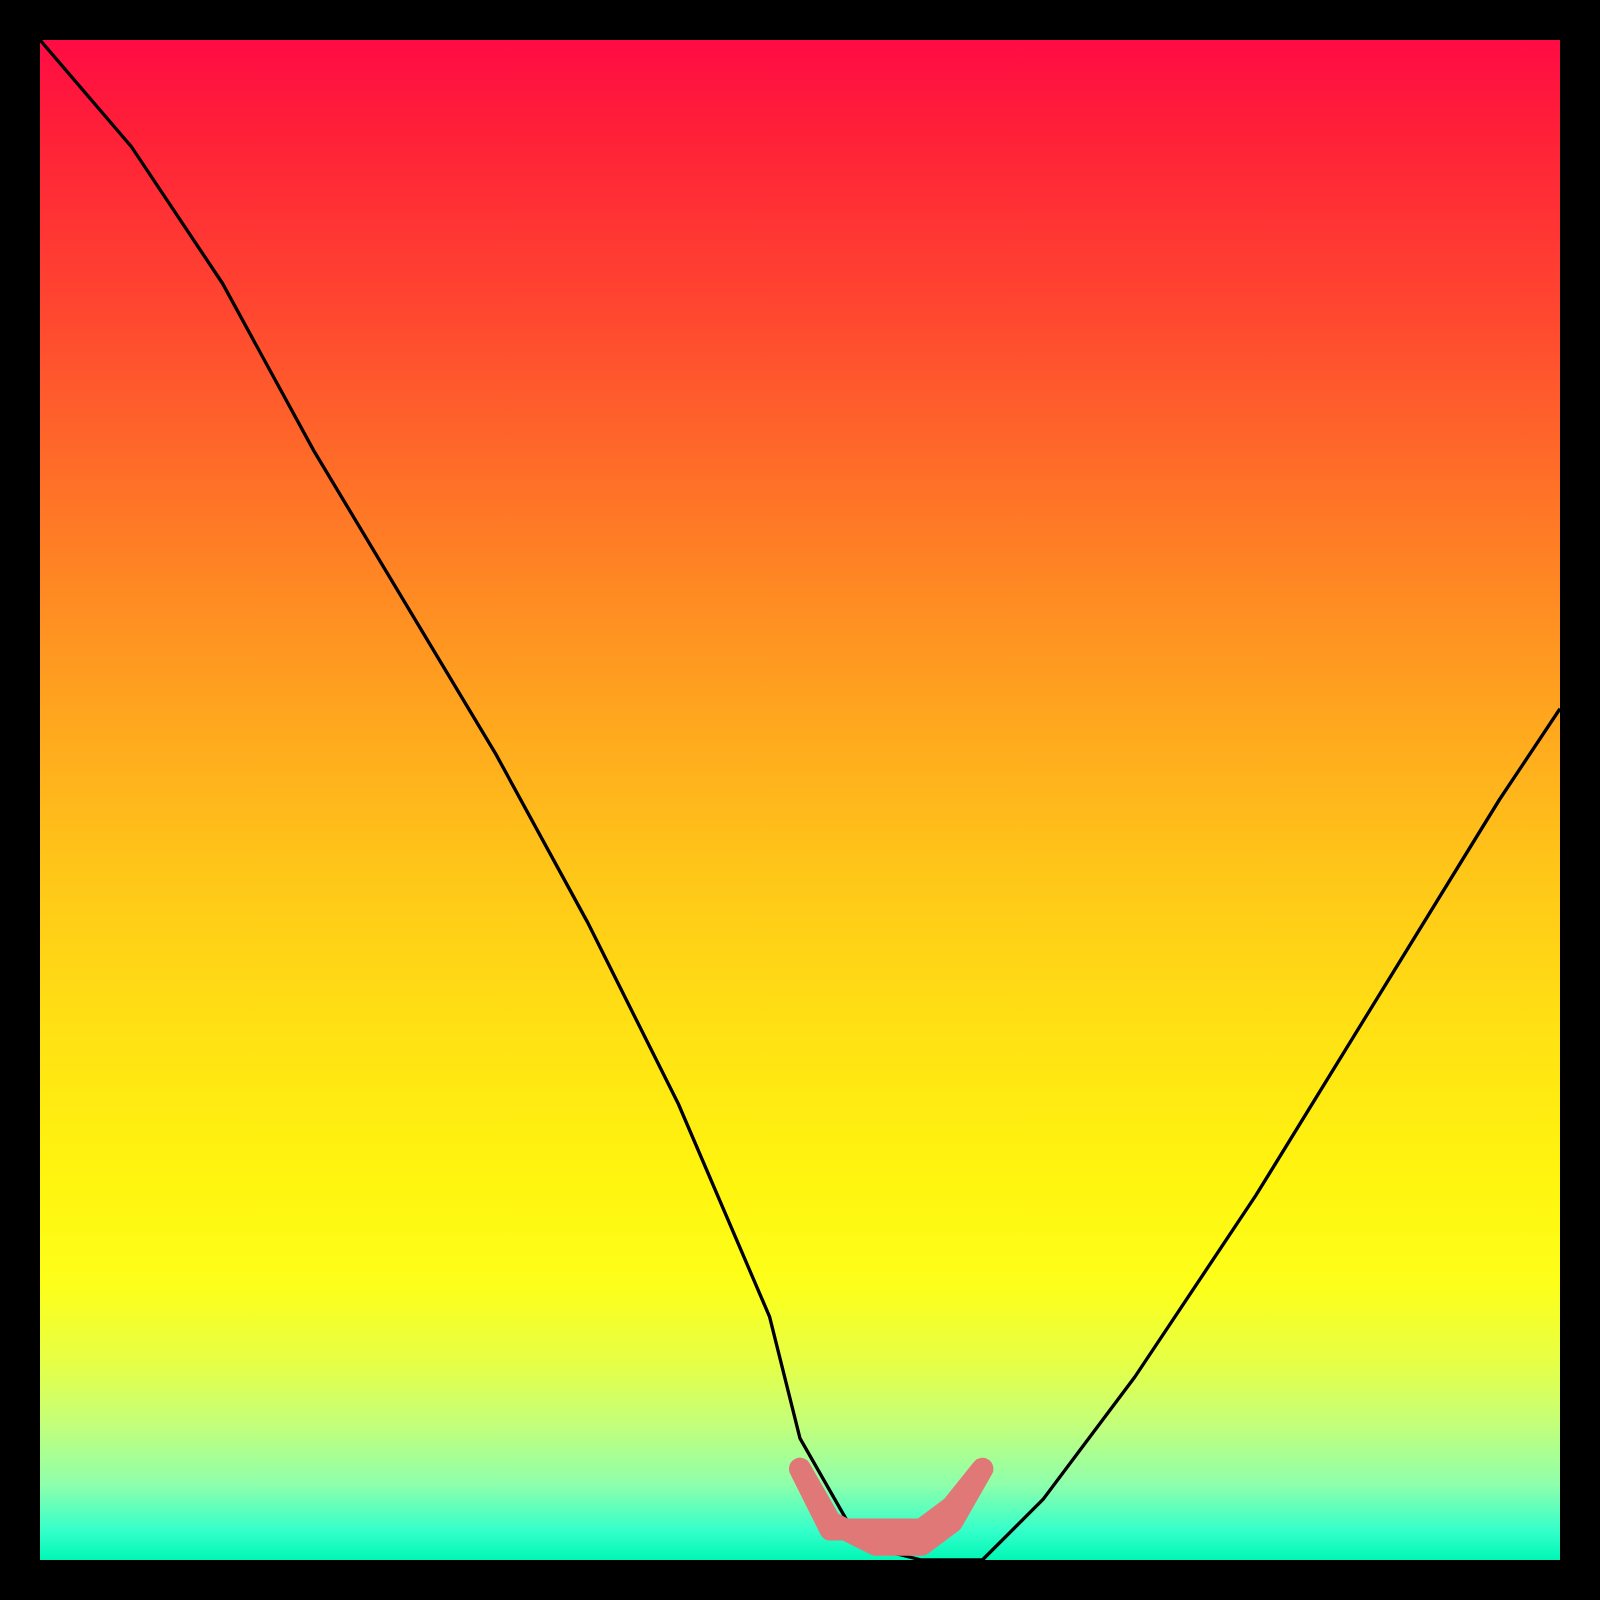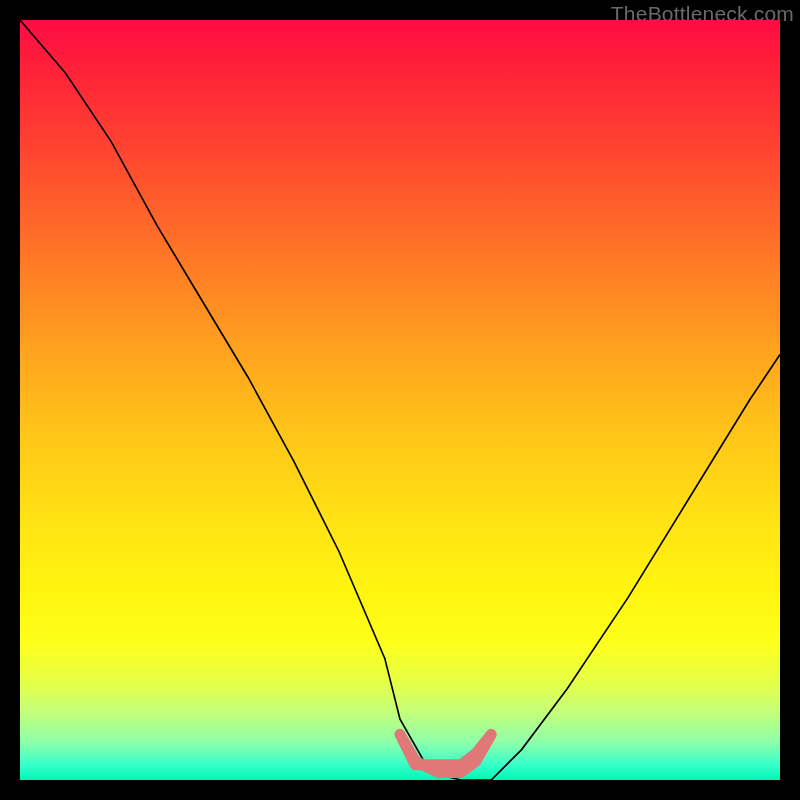--- a/index.html
+++ b/index.html
@@ -57,21 +57,20 @@
     color: #6a6a6a;
     font-size: 21px;
     letter-spacing: 0.2px;
     user-select: none;
   }
 </style>
 </head>
 <body>
 
 <div class="frame">
-  <span class="watermark">TheBottleneck.com</span>
 
   <div class="plot">
 
     <svg class="curve" viewBox="0 0 100 100" preserveAspectRatio="none">
       <path id="curve-path" d="M0.00 0.00 L6.00 7.00 L12.00 16.00 L18.00 27.00 L24.00 37.00 L30.00 47.00 L36.00 58.00 L42.00 70.00 L48.00 84.00 L50.00 92.00 L54.00 99.00 L58.00 100.00 L62.00 100.00 L66.00 96.00 L72.00 88.00 L80.00 76.00 L88.00 63.00 L96.00 50.00 L100.00 44.00" fill="none" stroke="#000" stroke-width="0.22"></path>
     </svg>
 
     <svg class="pink-band" viewBox="0 0 100 100" preserveAspectRatio="none">
       <path id="pink-path" d="M50.00 94.00 L52.00 97.50 L55.00 99.00 L58.00 99.00 L60.00 97.50 L62.00 94.00 L60.00 96.50 L58.00 98.00 L55.00 98.00 L52.00 98.00 L50.00 94.00" fill="none" stroke="#e07878" stroke-width="1.45" stroke-linecap="round" stroke-linejoin="round"></path>
     </svg>

